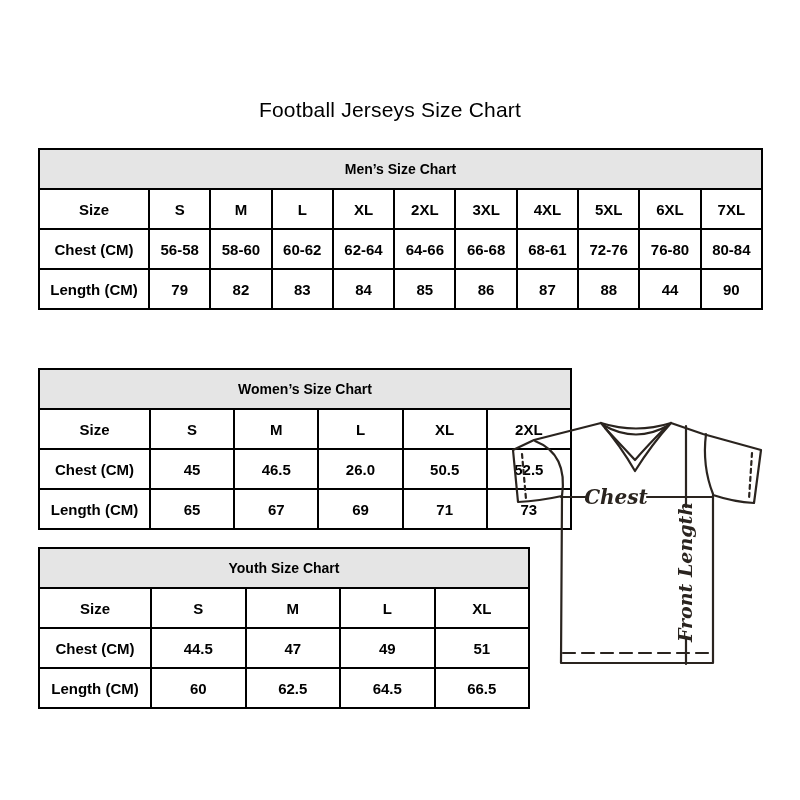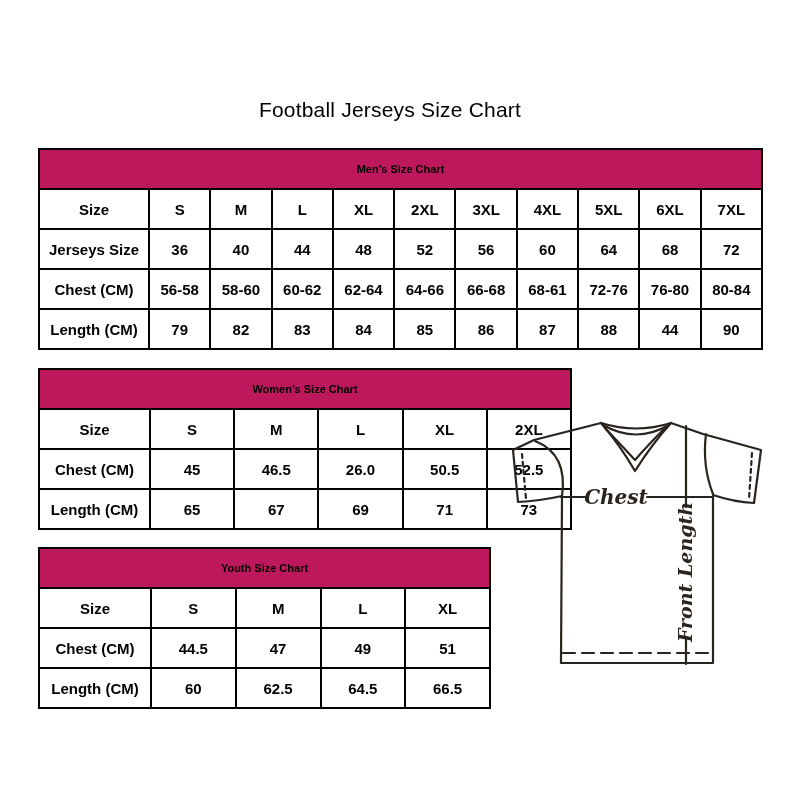--- a/index.html
+++ b/index.html
@@ -9,24 +9,24 @@
   }
   .title{
     position:absolute;top:98px;left:0;width:780px;text-align:center;
     font-size:21px;font-weight:normal;letter-spacing:.2px;
   }
   table{position:absolute;border-collapse:collapse;table-layout:fixed;background:#fff;}
   td{
     border:2px solid #000;text-align:center;vertical-align:middle;
     font-weight:bold;font-size:15px;height:38px;padding:0 2px;overflow:hidden;
   }
-  td.thead{background:#be185d;font-size:11px;}
+  td.thead{background:#e5e5e5;font-size:14px;}
   #men{left:38px;top:148px;width:725px;}
   #women{left:38px;top:368px;width:534px;}
-  #youth{left:38px;top:547px;width:453px;}
+  #youth{left:38px;top:547px;width:492px;}
   #men col.labelcol{width:110px;}
   #women col.labelcol{width:111px;}
   #youth col.labelcol{width:112px;}
   .jersey{position:absolute;left:506px;top:410px;width:264px;height:258px;}
   .jersey svg{display:block;}
   .measure-text{
     font-family:"DejaVu Serif",serif;font-style:italic;font-weight:bold;
   }
 </style>
 </head>
@@ -52,33 +52,20 @@
           <td>S</td>
           <td>M</td>
           <td>L</td>
           <td>XL</td>
           <td>2XL</td>
           <td>3XL</td>
           <td>4XL</td>
           <td>5XL</td>
           <td>6XL</td>
           <td>7XL</td>
-        </tr>
-        <tr>
-          <td>Jerseys Size</td>
-          <td>36</td>
-          <td>40</td>
-          <td>44</td>
-          <td>48</td>
-          <td>52</td>
-          <td>56</td>
-          <td>60</td>
-          <td>64</td>
-          <td>68</td>
-          <td>72</td>
         </tr>
         <tr>
           <td>Chest (CM)</td>
           <td>56-58</td>
           <td>58-60</td>
           <td>60-62</td>
           <td>62-64</td>
           <td>64-66</td>
           <td>66-68</td>
           <td>68-61</td>

